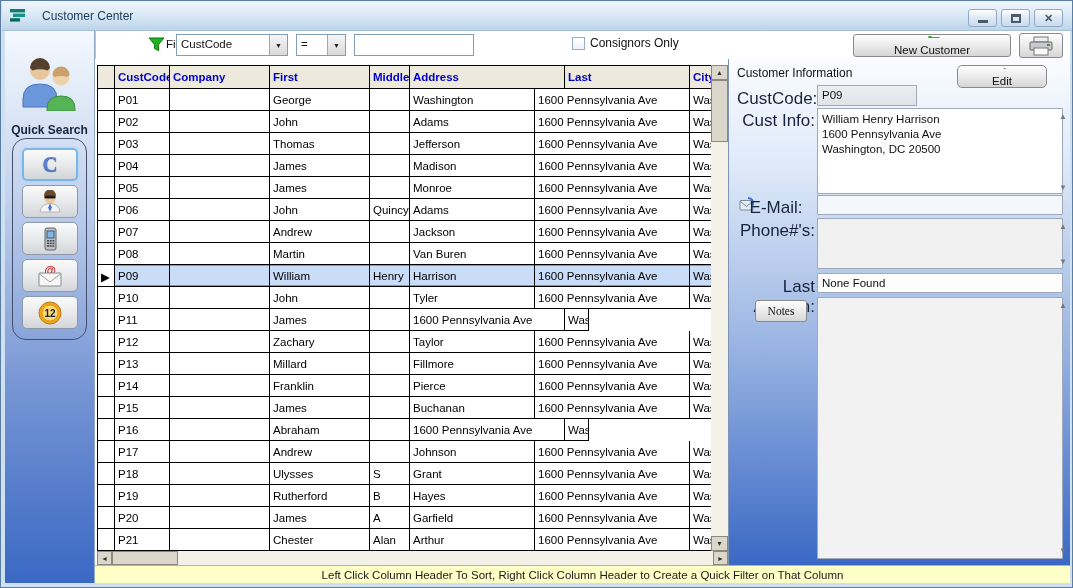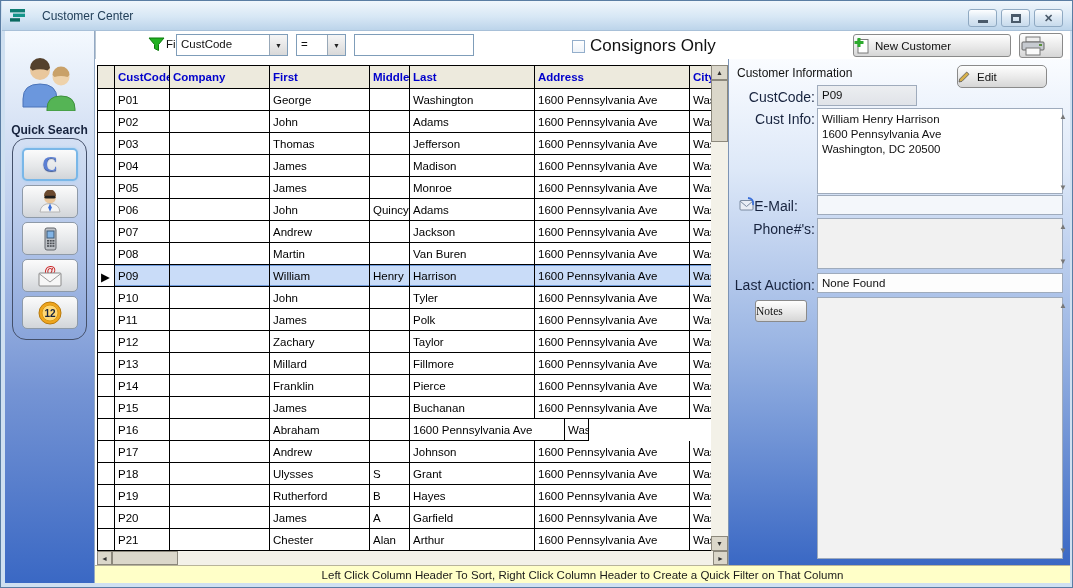--- a/index.html
+++ b/index.html
@@ -31,25 +31,25 @@
   .combo { display:flex; border:1px solid #7f9db9; background:#fff; }
   .combo .val { padding:3px 4px 0 4px; font-size:11.5px; color:#111; overflow:hidden; white-space:nowrap; flex:1; }
   .combo .drop { width:18px; border-left:1px solid #98a8b8;
                  background:linear-gradient(#f6f6f6,#d9d9d9); display:flex;
                  align-items:center; justify-content:center; font-size:7px; color:#222; }
   .filter-input { position:absolute; left:258px; top:3px; width:120px; height:22px;
                   border:1px solid #7f9db9; font-size:11.5px; padding:0 4px;
                   font-family:"Liberation Sans",sans-serif; }
   .chk-wrap { position:absolute; left:476px; top:5px; display:flex; align-items:center; gap:5px; }
   .chk { width:13px; height:13px; border:1px solid #93aecb; background:linear-gradient(#fff,#eef3f9); }
-  .chk-label { font-size:17px; color:#111; }
+  .chk-label { font-size:12px; color:#111; }
   .btn { border:1px solid #8a8a8a; border-radius:3px;
          background:linear-gradient(#fefefe,#e9e9e9 55%,#d6d6d6);
-         display:flex; align-items:center; gap:6px;
-         font-size:11.5px; color:#111; }
+         display:flex; align-items:center; justify-content:center; gap:6px;
+         font-size:11.5px; color:#111;flex-direction:column; }
   .newcust-btn { position:absolute; left:757px; top:3px; width:158px; height:23px; }
   .print-btn { position:absolute; left:923px; top:2px; width:44px; height:25px; }
 
   
   .sidebar { position:absolute; left:4px; top:30px; width:90px; height:552px;
              background:linear-gradient(#f4f9fe 0%, #c2d2ee 30%, #7594d4 65%, #3a68c4 100%);
              border-right:1px solid #93a9c4; }
   .people { position:absolute; left:14px; top:26px; }
   .qs-label { position:absolute; left:0; top:92px; width:100%; text-align:center;
               font-size:12px; font-weight:bold; color:#17233e; }
@@ -81,21 +81,21 @@
   .sb-btn { position:absolute; background:#dbd7ca; border:1px solid #8c887c; color:#333;
             display:flex; align-items:center; justify-content:center; font-size:7px; }
   .sb-thumb { position:absolute; background:#dbd7ca; border:1px solid #8c887c; }
 
   
   .details { position:absolute; left:727px; top:58px; width:342px; height:506px;
              background:linear-gradient(#fafcff 0%, #dde8f8 22%, #9db7e4 55%, #3a68c4 100%);
              border-left:1px solid #7d94b5; }
   .d-title { position:absolute; left:8px; top:7px; font-size:12px; font-weight:normal; color:#111; }
   .edit-btn { position:absolute; left:228px; top:6px; width:90px; height:23px; border-radius:5px; }
-  .d-label { position:absolute; font-size:14px; color:#17233e; text-align:right; width:78px; }
+  .d-label { position:absolute; font-size:17px; color:#17233e; text-align:right; width:78px; }
   .d-field { position:absolute; border:1px solid #9fabbc; font-size:11.5px; color:#111; padding:3px 4px; overflow:hidden; }
   .custcode-field { left:88px; top:26px; width:100px; height:21px; background:linear-gradient(#eceef1,#e0e3e8); }
   .custinfo-box { left:88px; top:49px; width:246px; height:86px; background:#fff; white-space:pre-line; line-height:1.3; }
   .email-field { left:88px; top:136px; width:246px; height:20px; background:#f4f7fb; }
   .phones-box { left:88px; top:159px; width:246px; height:51px; background:#f1f1f1; }
   .auction-field { left:88px; top:214px; width:246px; height:20px; background:#fdfdfd; }
   .notes-box { left:88px; top:238px; width:246px; height:262px; background:#f2f2f2; }
   .notes-btn { position:absolute; left:26px; top:241px; width:52px; height:22px;font-family:Liberation Serif, serif; }
   .scroll-arrow { position:absolute; font-size:8px; color:#777; right:3px; }
   .email-icon-pos { position:absolute; left:10px; top:138px; }
@@ -224,22 +224,22 @@
   </div>
 
   <div class="table-area">
     <div class="grid">
       <div class="ghead">
         <div class="hc c0"></div>
         <div class="hc c1">CustCode</div>
         <div class="hc c2">Company</div>
         <div class="hc c3">First</div>
         <div class="hc c4">Middle</div>
+        <div class="hc c6">Address</div>
         <div class="hc c5">Last</div>
-        <div class="hc c6">Address</div>
         <div class="hc c7">City</div>
       </div>
       <div>
           <div class="trow">
     <div class="cell c0"></div>
     <div class="cell c1">P01</div>
     <div class="cell c2"></div>
     <div class="cell c3">George</div>
     <div class="cell c4"></div>
     <div class="cell c5">Washington</div>
@@ -335,21 +335,20 @@
     <div class="cell c5">Tyler</div>
     <div class="cell c6">1600 Pennsylvania Ave</div>
     <div class="cell c7">Washington</div>
   </div>
           <div class="trow">
     <div class="cell c0"></div>
     <div class="cell c1">P11</div>
     <div class="cell c2"></div>
     <div class="cell c3">James</div>
     <div class="cell c4"></div>
-    <div class="cell c5">Polk</div>
     <div class="cell c6">1600 Pennsylvania Ave</div>
     <div class="cell c7">Washington</div>
   </div>
           <div class="trow">
     <div class="cell c0"></div>
     <div class="cell c1">P12</div>
     <div class="cell c2"></div>
     <div class="cell c3">Zachary</div>
     <div class="cell c4"></div>
     <div class="cell c5">Taylor</div>

